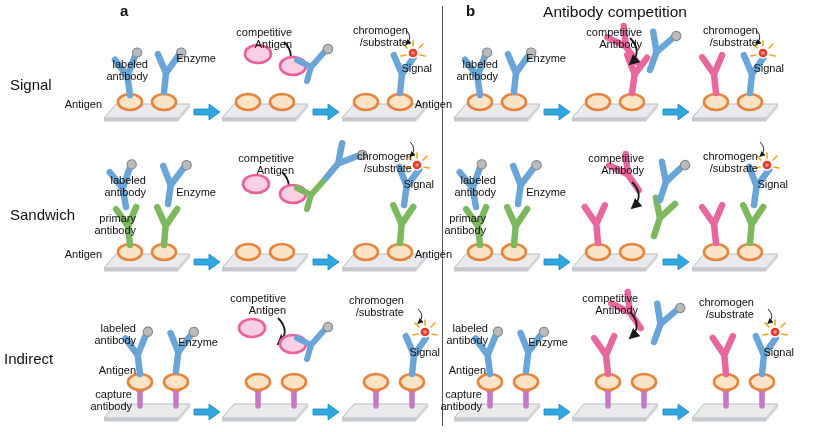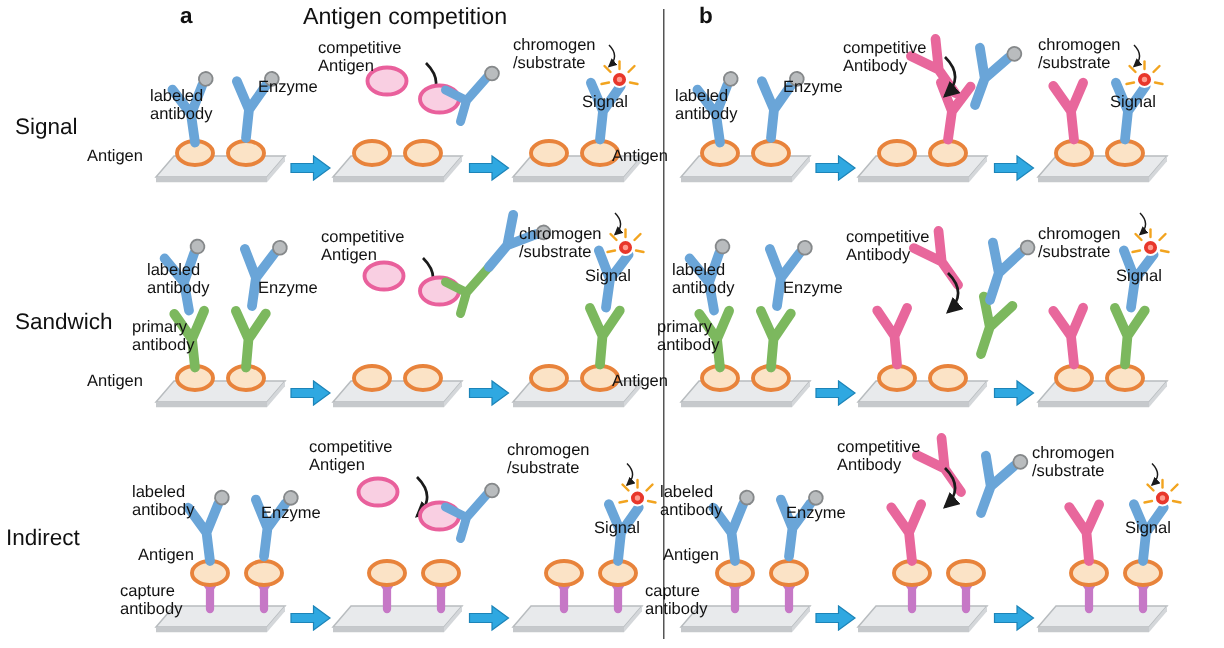--- a/index.html
+++ b/index.html
@@ -6,21 +6,21 @@
     --antibody-blue:#6aa5d8; --antibody-green:#7cb85e; --antibody-purple:#c678c6;
     --antibody-pink:#e8679c; --antigen-fill:#fbe3c6; --antigen-stroke:#e8833b;
     --competitive-antigen-fill:#f9cfe2; --competitive-antigen-stroke:#e9609c;
     --enzyme-gray:#b9bcbe; --signal-red:#e8372b; --burst-orange:#f2a41f;
     --arrow-blue:#2fa8e1; --plate-gray:#e8eaec;
   }
   html,body{margin:0;padding:0;background:#fff;}
   #fig{position:relative;width:816px;height:432px;background:#fff;overflow:hidden;
        font-family:"Liberation Sans",sans-serif;color:#111;}
   .art{position:absolute;left:0;top:0;}
-  .lbl{position:absolute;font-size:11px;line-height:1.12;text-align:left;
+  .lbl{position:absolute;font-size:11px;line-height:1.12;text-align:right;
        color:#111;white-space:pre-line;pointer-events:none;}
   .panel-letter{position:absolute;font-size:15px;font-weight:bold;}
   .panel-title{position:absolute;font-size:15.5px;text-align:center;}
   .row-label{position:absolute;font-size:15px;}
   .divider{position:absolute;left:442px;top:6px;width:1px;height:420px;background:#555;}
   .c-blue{color:var(--antibody-blue);} .c-green{color:var(--antibody-green);}
   .c-purple{color:var(--antibody-purple);} .c-pink{color:var(--antibody-pink);}
 </style>
 </head>
 <body>
@@ -256,22 +256,22 @@
     <use href="#ab" class="c-pink" transform="translate(712,330) rotate(-5 14 44)"></use>
     <use href="#abs" class="c-purple" transform="translate(751,376)"></use>
     <use href="#ag" transform="translate(762,382)"></use>
     <use href="#ab" class="c-blue" transform="translate(748,330) rotate(6 14 44)"></use>
     <use href="#sig" transform="translate(775,332)"></use>
     <use href="#curve" transform="translate(768,309) scale(0.55)"></use>
   </g>
 </svg>
 
 <div class="panel-letter" style="left:120px;top:2px;">a</div>
-<div class="panel-title" style="left:150px;top:3px;width:240px;">Antigen competition</div>
 <div class="panel-letter" style="left:466px;top:2px;">b</div>
+<div class="panel-title" style="left:495px;top:3px;width:240px;">Antibody competition</div>
 <div class="divider"></div>
 
 <div class="row-label" style="left:10px;top:76px;">Signal</div>
 <div class="row-label" style="left:10px;top:206px;">Sandwich</div>
 <div class="row-label" style="left:4px;top:350px;">Indirect</div>
 
 <div class="lbl" style="left:100px;top:58px;width:48px;">labeled
 antibody</div>
 <div class="lbl" style="left:172px;top:52px;width:44px;">Enzyme</div>
 <div class="lbl" style="left:58px;top:98px;width:44px;">Antigen</div>

